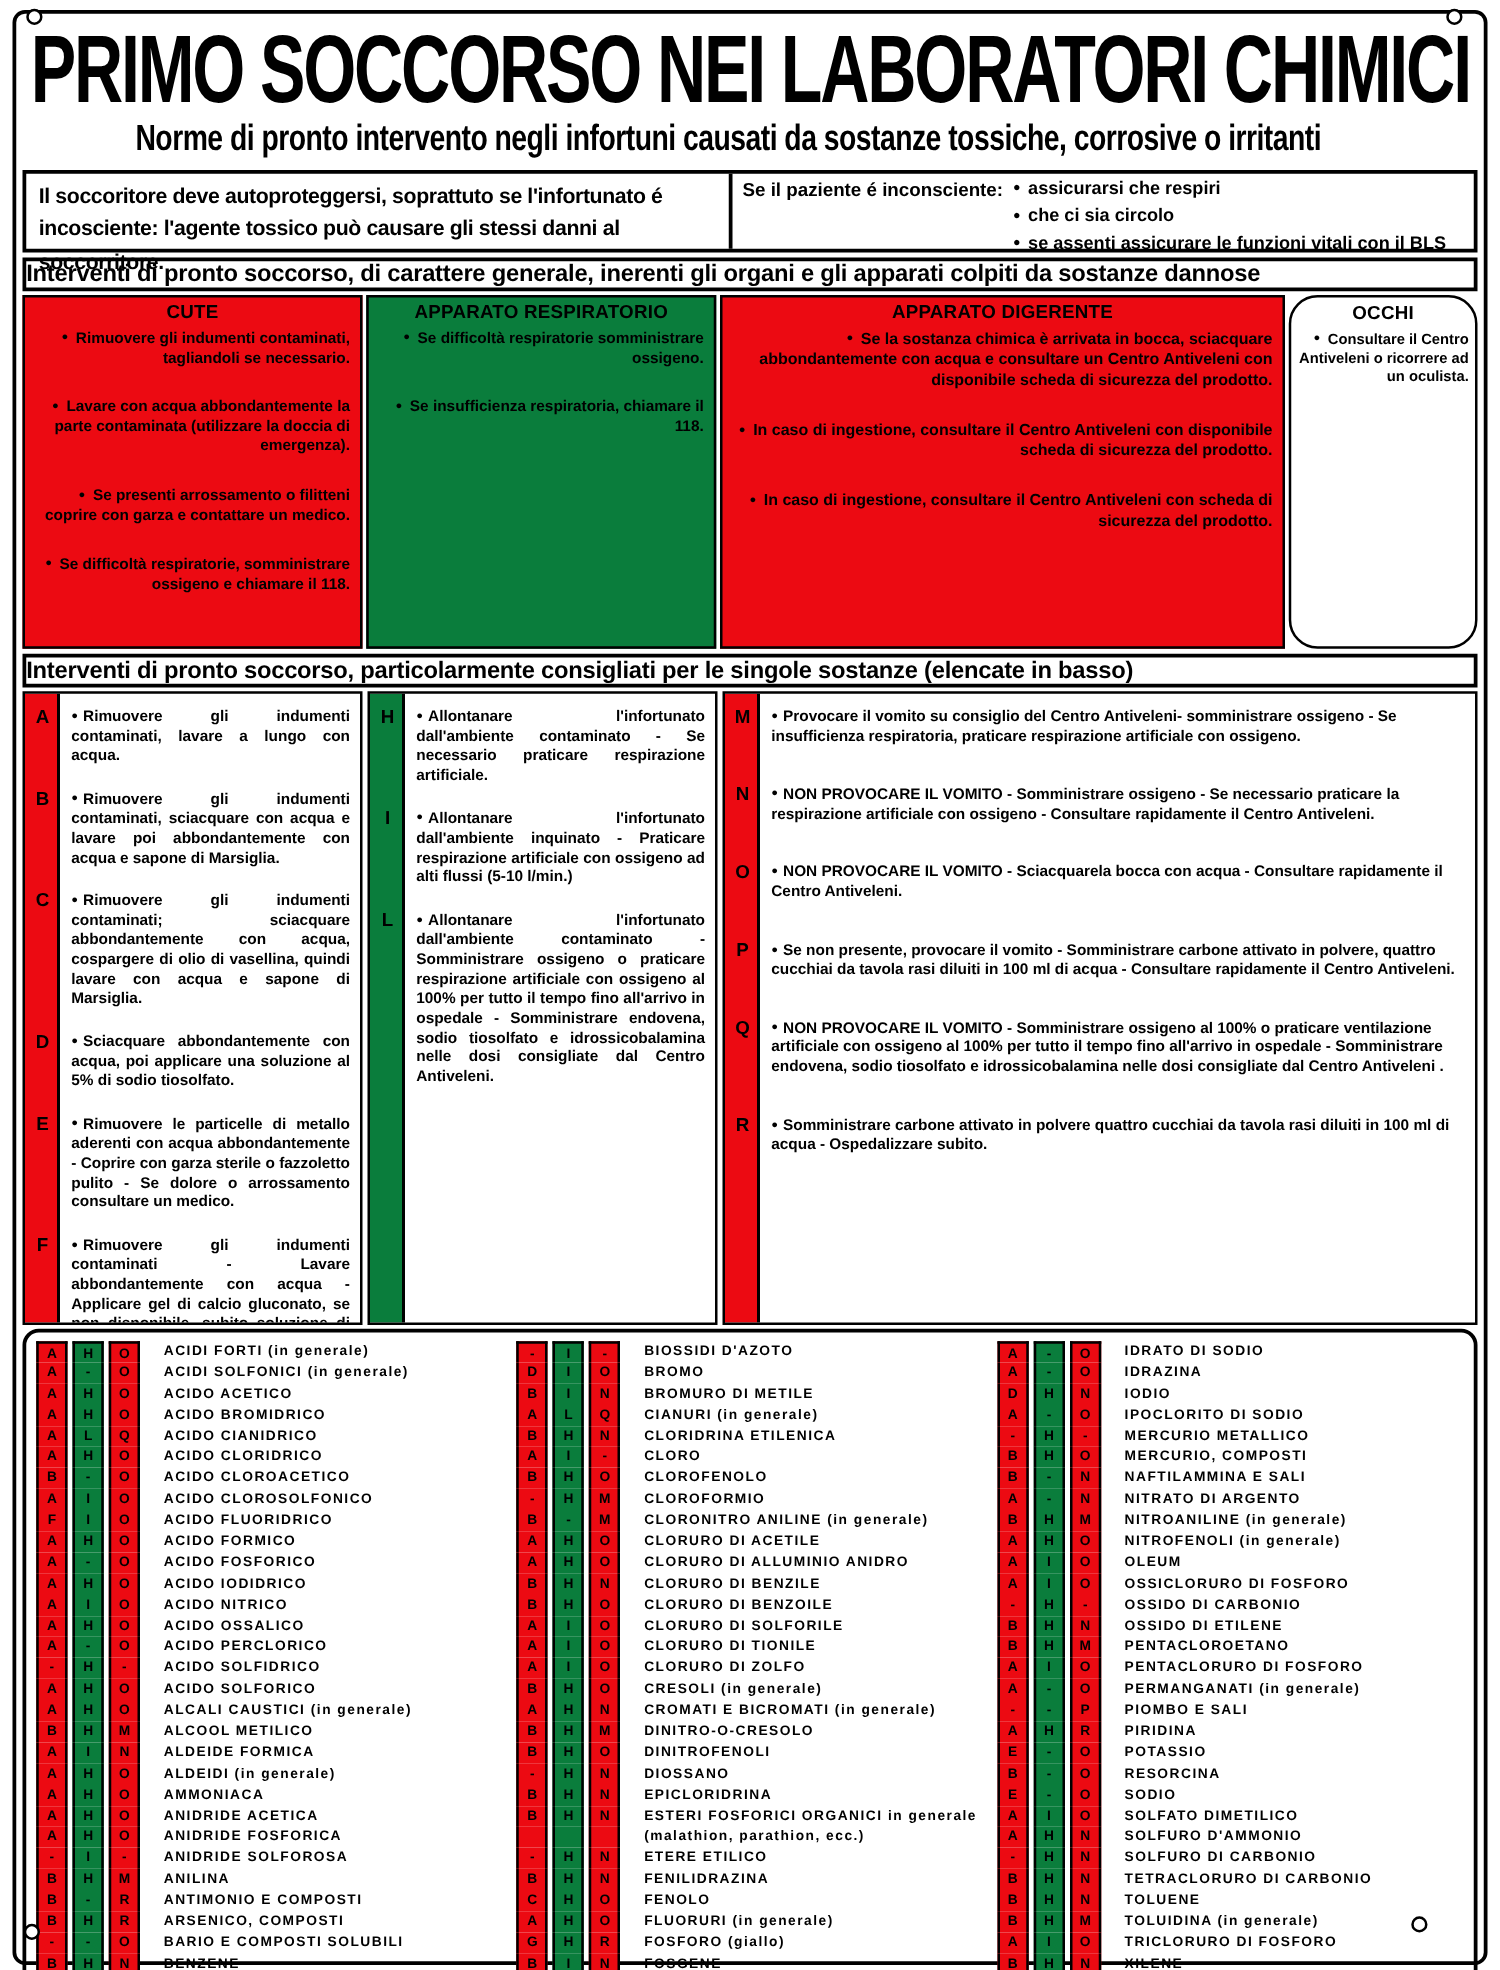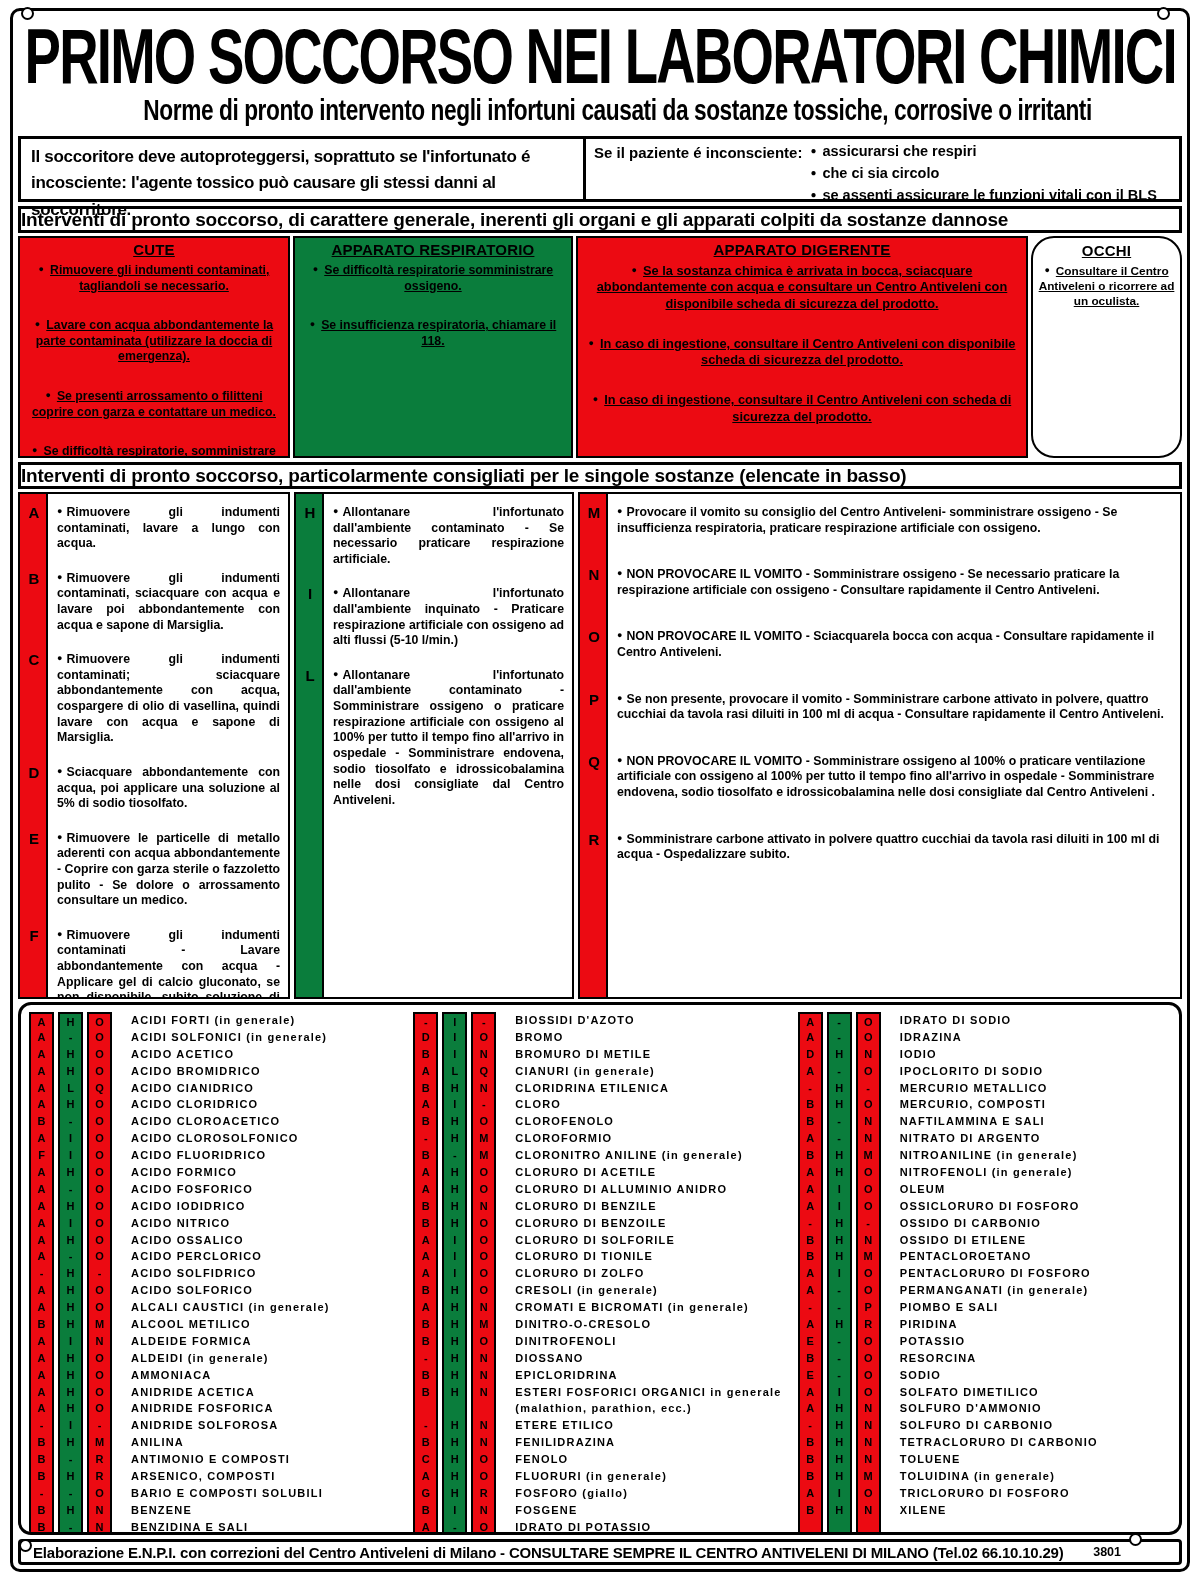--- a/index.html
+++ b/index.html
@@ -4,38 +4,38 @@
 <style>
   * { box-sizing: border-box; margin: 0; padding: 0; }
   html,body { width:1200px; background:#fff; font-family:"Liberation Sans", sans-serif; }
   .poster { position:relative; width:1200px; height:1576px; background:#fff; overflow:hidden; }
   .frame { position:absolute; left:10px; top:8px; right:10px; bottom:4px; border:3px solid #000; border-radius:10px; pointer-events:none; }
   .screw { position:absolute; width:13px; height:13px; border:2.5px solid #000; border-radius:50%; background:#fff; z-index:9; }
   .content { position:absolute; left:18px; top:12px; width:1164px; }
 
   .title-wrap { height:82px; display:flex; justify-content:center; overflow:hidden; }
   .title { font-size:62px; font-weight:bold; letter-spacing:-2px; white-space:nowrap; transform:scale(0.88,1.24); transform-origin:center top; }
-  .subtitle-wrap { height:40px; display:flex; justify-content:flex-end; overflow:hidden; }
+  .subtitle-wrap { height:40px; display:flex; justify-content:flex-start; overflow:hidden; }
   .subtitle { font-size:27px; font-weight:bold; letter-spacing:-0.5px; white-space:nowrap; transform:scale(0.84,1.08); transform-origin:center top; }
 
   .intro { display:flex; border:3px solid #000; height:66px; margin-top:2px; }
   .intro-left { width:562px; padding:5px 10px 0 10px; font-size:17px; font-weight:bold; line-height:1.55; letter-spacing:-0.3px; }
   .intro-right { flex:1; border-left:3px solid #000; padding:3px 6px 0 8px; display:flex; }
   .intro-label { font-size:15px; font-weight:bold; white-space:nowrap; margin-right:8px; padding-top:2px; }
   .intro-bullets { list-style:none; flex:1; }
   .intro-bullets li { font-size:14.5px; font-weight:bold; margin-bottom:4px; line-height:1.25; }
   .bullet { display:inline-block; font-size:10px; vertical-align:2px; margin-right:6px; }
 
   .band { border:3px solid #000; height:27px; margin-top:4px; display:flex; align-items:center; }
   .band span { font-size:19px; font-weight:bold; letter-spacing:-0.2px; white-space:nowrap; }
 
-  .organs { display:flex; gap:3px; margin-top:3px; height:222px;text-decoration:underline; }
+  .organs { display:flex; gap:3px; margin-top:3px; height:283px; }
   .organ { border:2.5px solid #000; padding:3px 8px 0 8px; overflow:hidden; }
   .organ h3 { text-align:center; font-size:15px; letter-spacing:0.2px; margin-bottom:5px; }
-  .organ .item { font-size:12.3px; font-weight:bold; line-height:1.27; margin-bottom:24px; text-align:center; }
+  .organ .item { font-size:12.3px; font-weight:bold; line-height:1.27; margin-bottom:24px; text-align:right; }
   .organ .item .bullet { font-size:9px; }
   .bg-red { background:var(--red); }
   .bg-green { background:var(--green); }
   .bg-white { background:#fff; }
   .organ-cute { width:272px; }
   .organ-resp { width:280px; }
   .organ-dig { width:452px; }
   .organ-dig .item { font-size:12.8px; }
   .organ-occhi { flex:1; padding:4px 5px 0 5px;border-radius:23px; }
   .organ-occhi .item { font-size:11.8px; margin-bottom:20px; }

